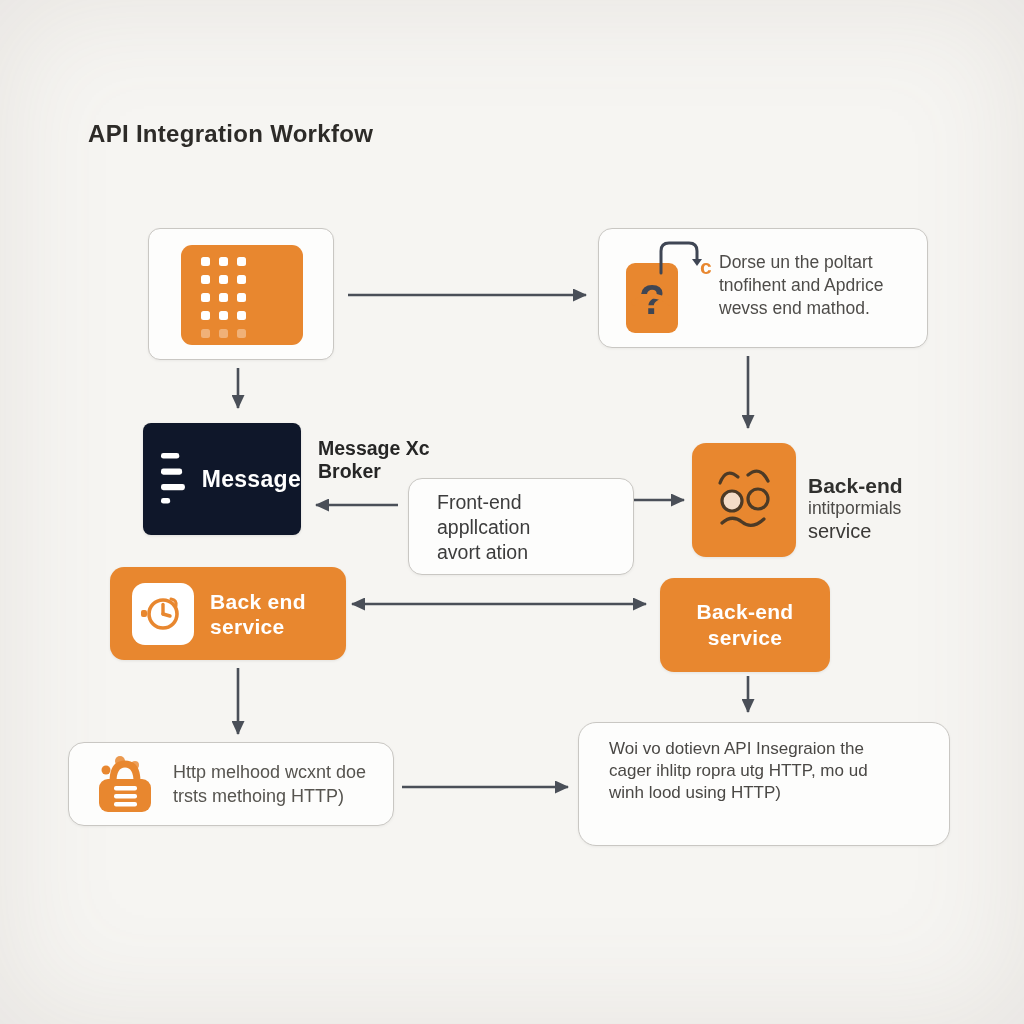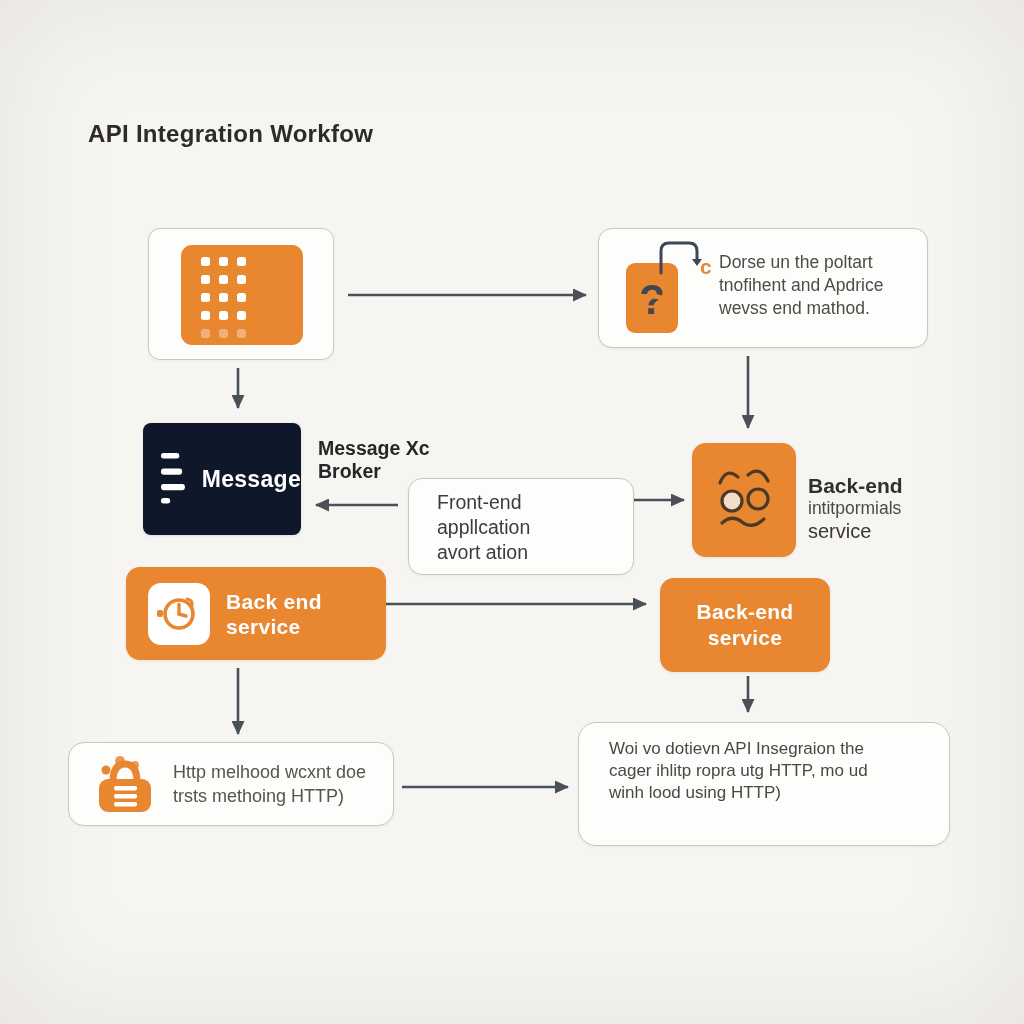--- a/index.html
+++ b/index.html
@@ -53,21 +53,21 @@
   .frontend-card{left:408px;top:478px;width:226px;height:97px;}
   .frontend-card .text{position:absolute;left:28px;top:11px;}
   .frontend-card .note-line{font-size:19.5px;line-height:25px;color:#3c3c3c;}
   
   .face-node{left:692px;top:443px;width:104px;height:114px;display:flex;align-items:center;justify-content:center;}
   .backend-info{position:absolute;left:808px;top:474px;}
   .backend-info .t1{font-size:21px;font-weight:700;color:#30302e;line-height:24px;}
   .backend-info .t2{font-size:17.5px;color:#4c4a47;line-height:21px;}
   .backend-info .t3{font-size:20px;font-weight:500;color:#3a3836;line-height:24px;}
   
-  .backend-left{left:110px;top:567px;width:260px;height:93px;display:flex;align-items:center;margin-left:16px;}
+  .backend-left{left:110px;top:567px;width:236px;height:93px;display:flex;align-items:center;}
   .badge{width:62px;height:62px;background:#fff;border-radius:13px;margin-left:22px;
     display:flex;align-items:center;justify-content:center;flex:0 0 auto;}
   .backend-left .text{margin-left:16px;}
   .backend-left .bl{font-size:21px;font-weight:700;color:#fff;line-height:25px;letter-spacing:.3px;}
   
   .backend-right{left:660px;top:578px;width:170px;height:94px;
     display:flex;flex-direction:column;align-items:center;justify-content:center;}
   .backend-right .bl{font-size:21px;font-weight:700;color:#fff;line-height:26px;letter-spacing:.3px;}
   
   .http-card{left:68px;top:742px;width:326px;height:84px;border-radius:16px;display:flex;align-items:center;}

